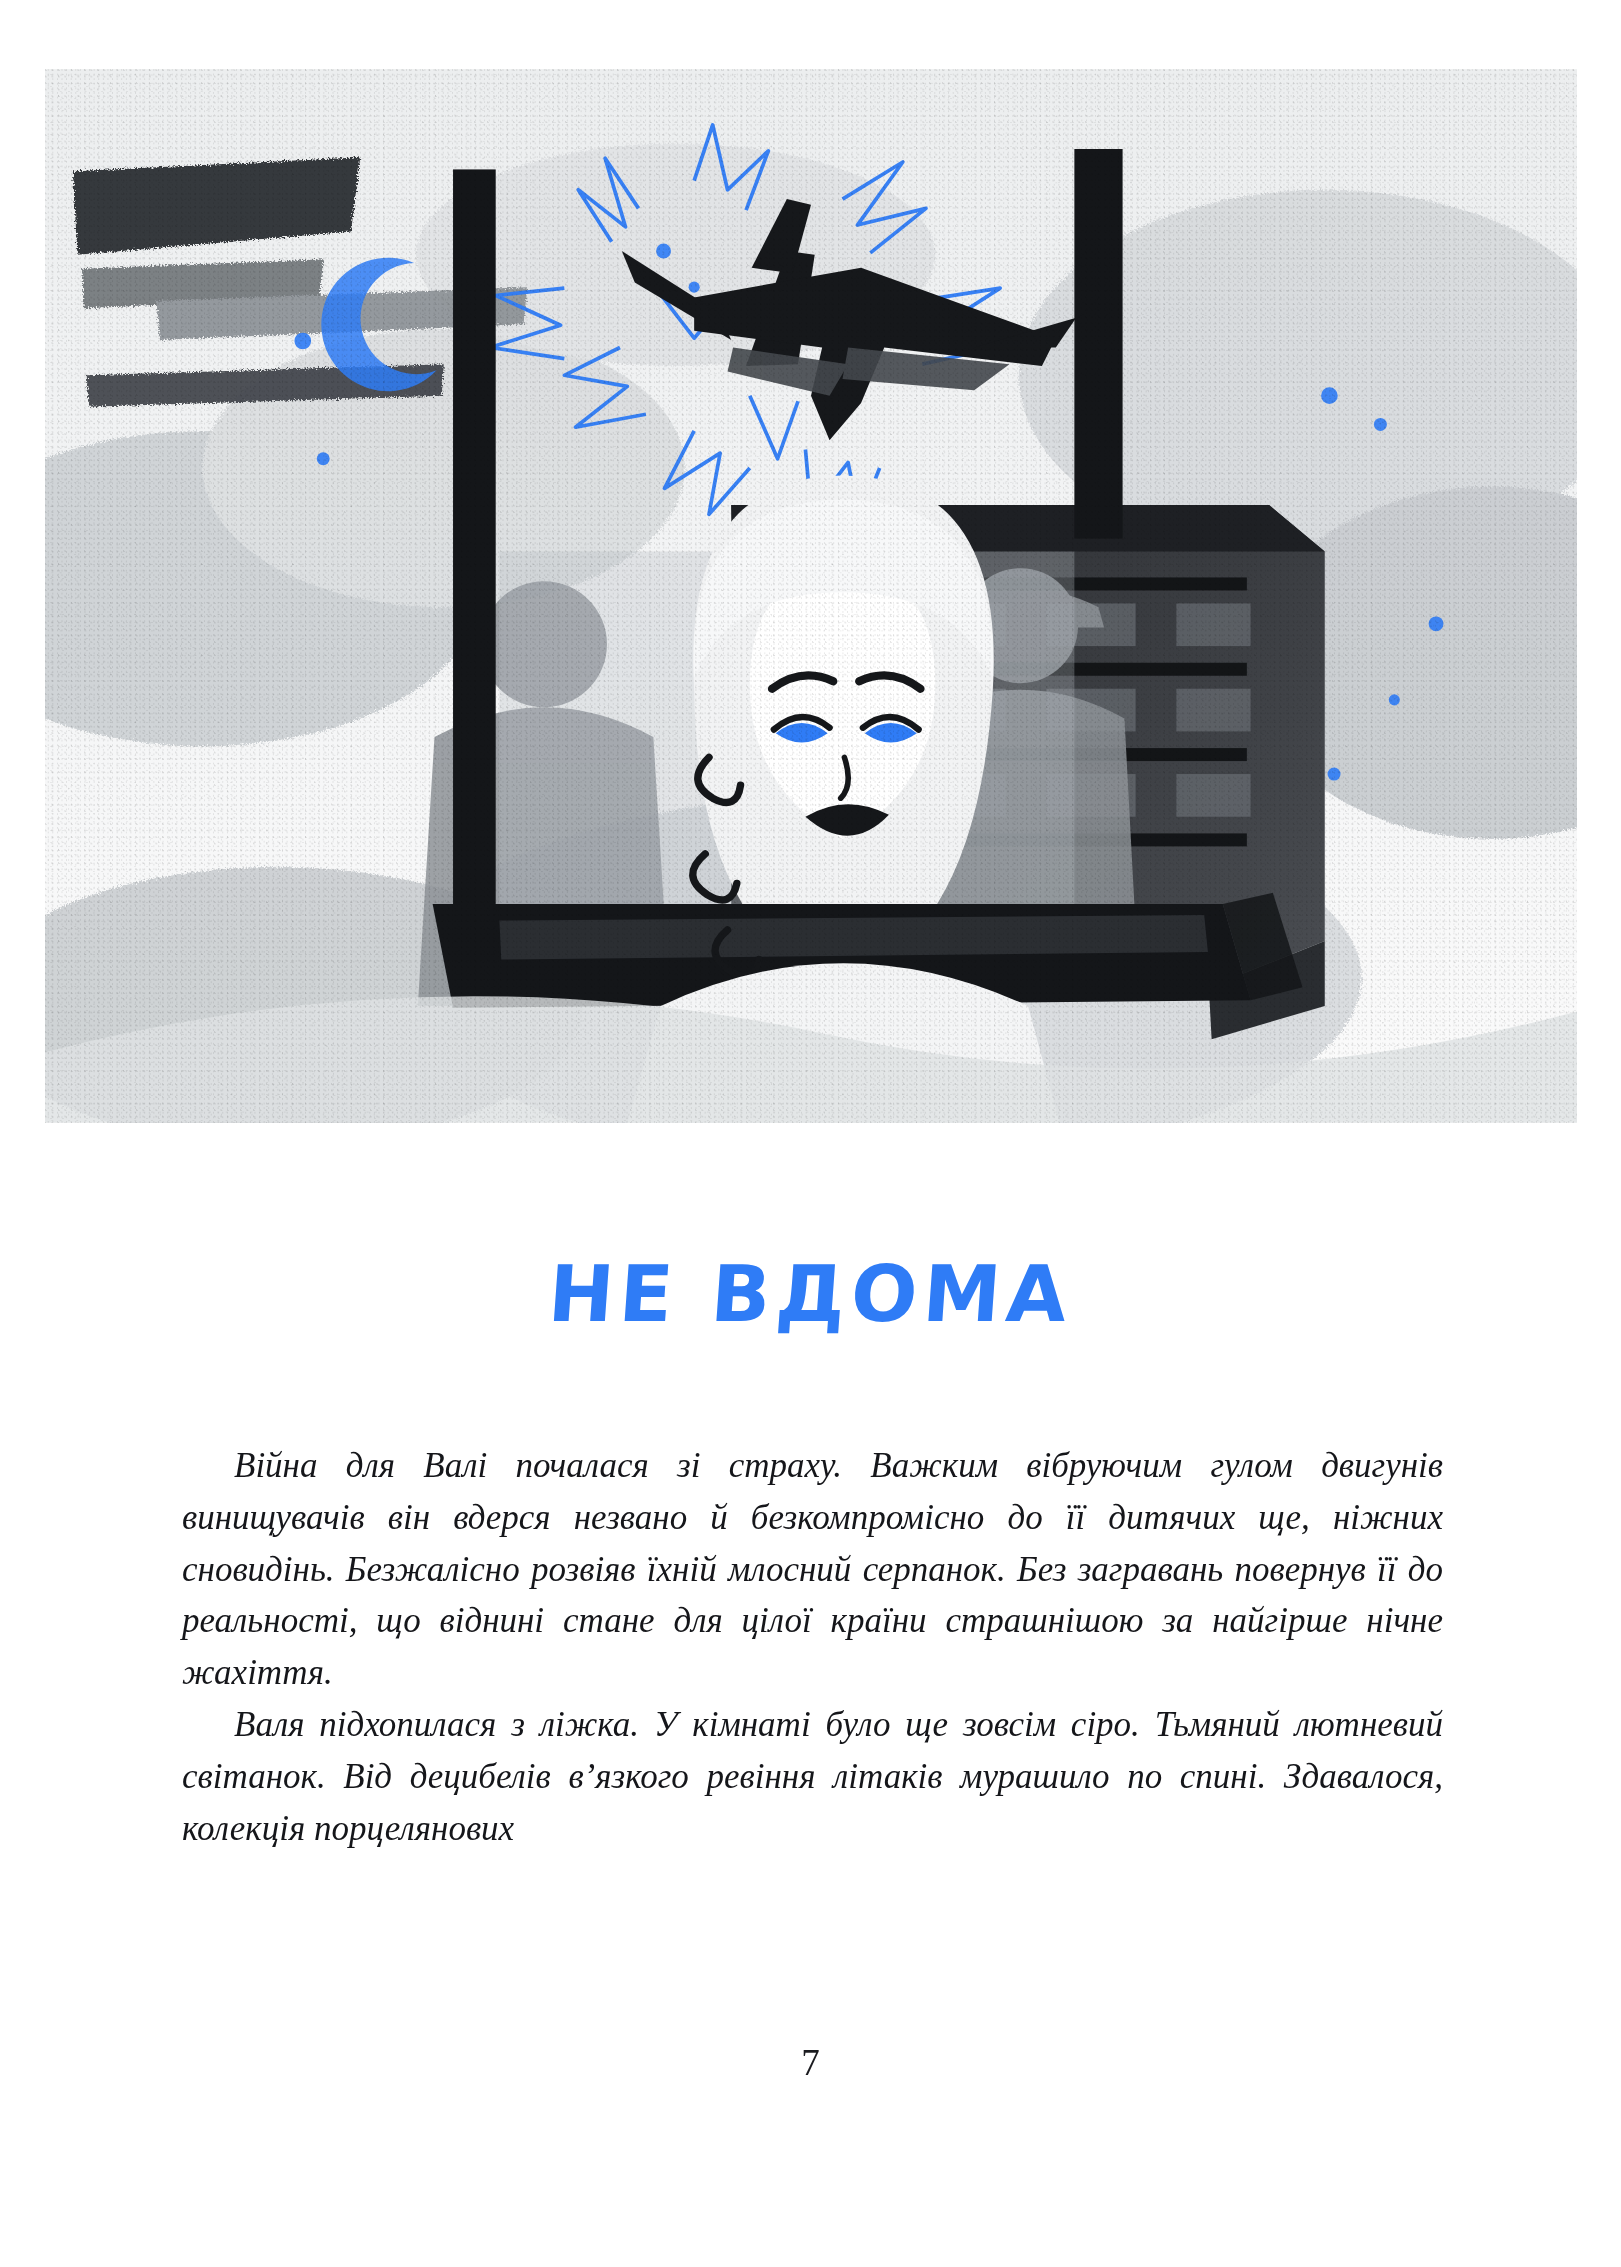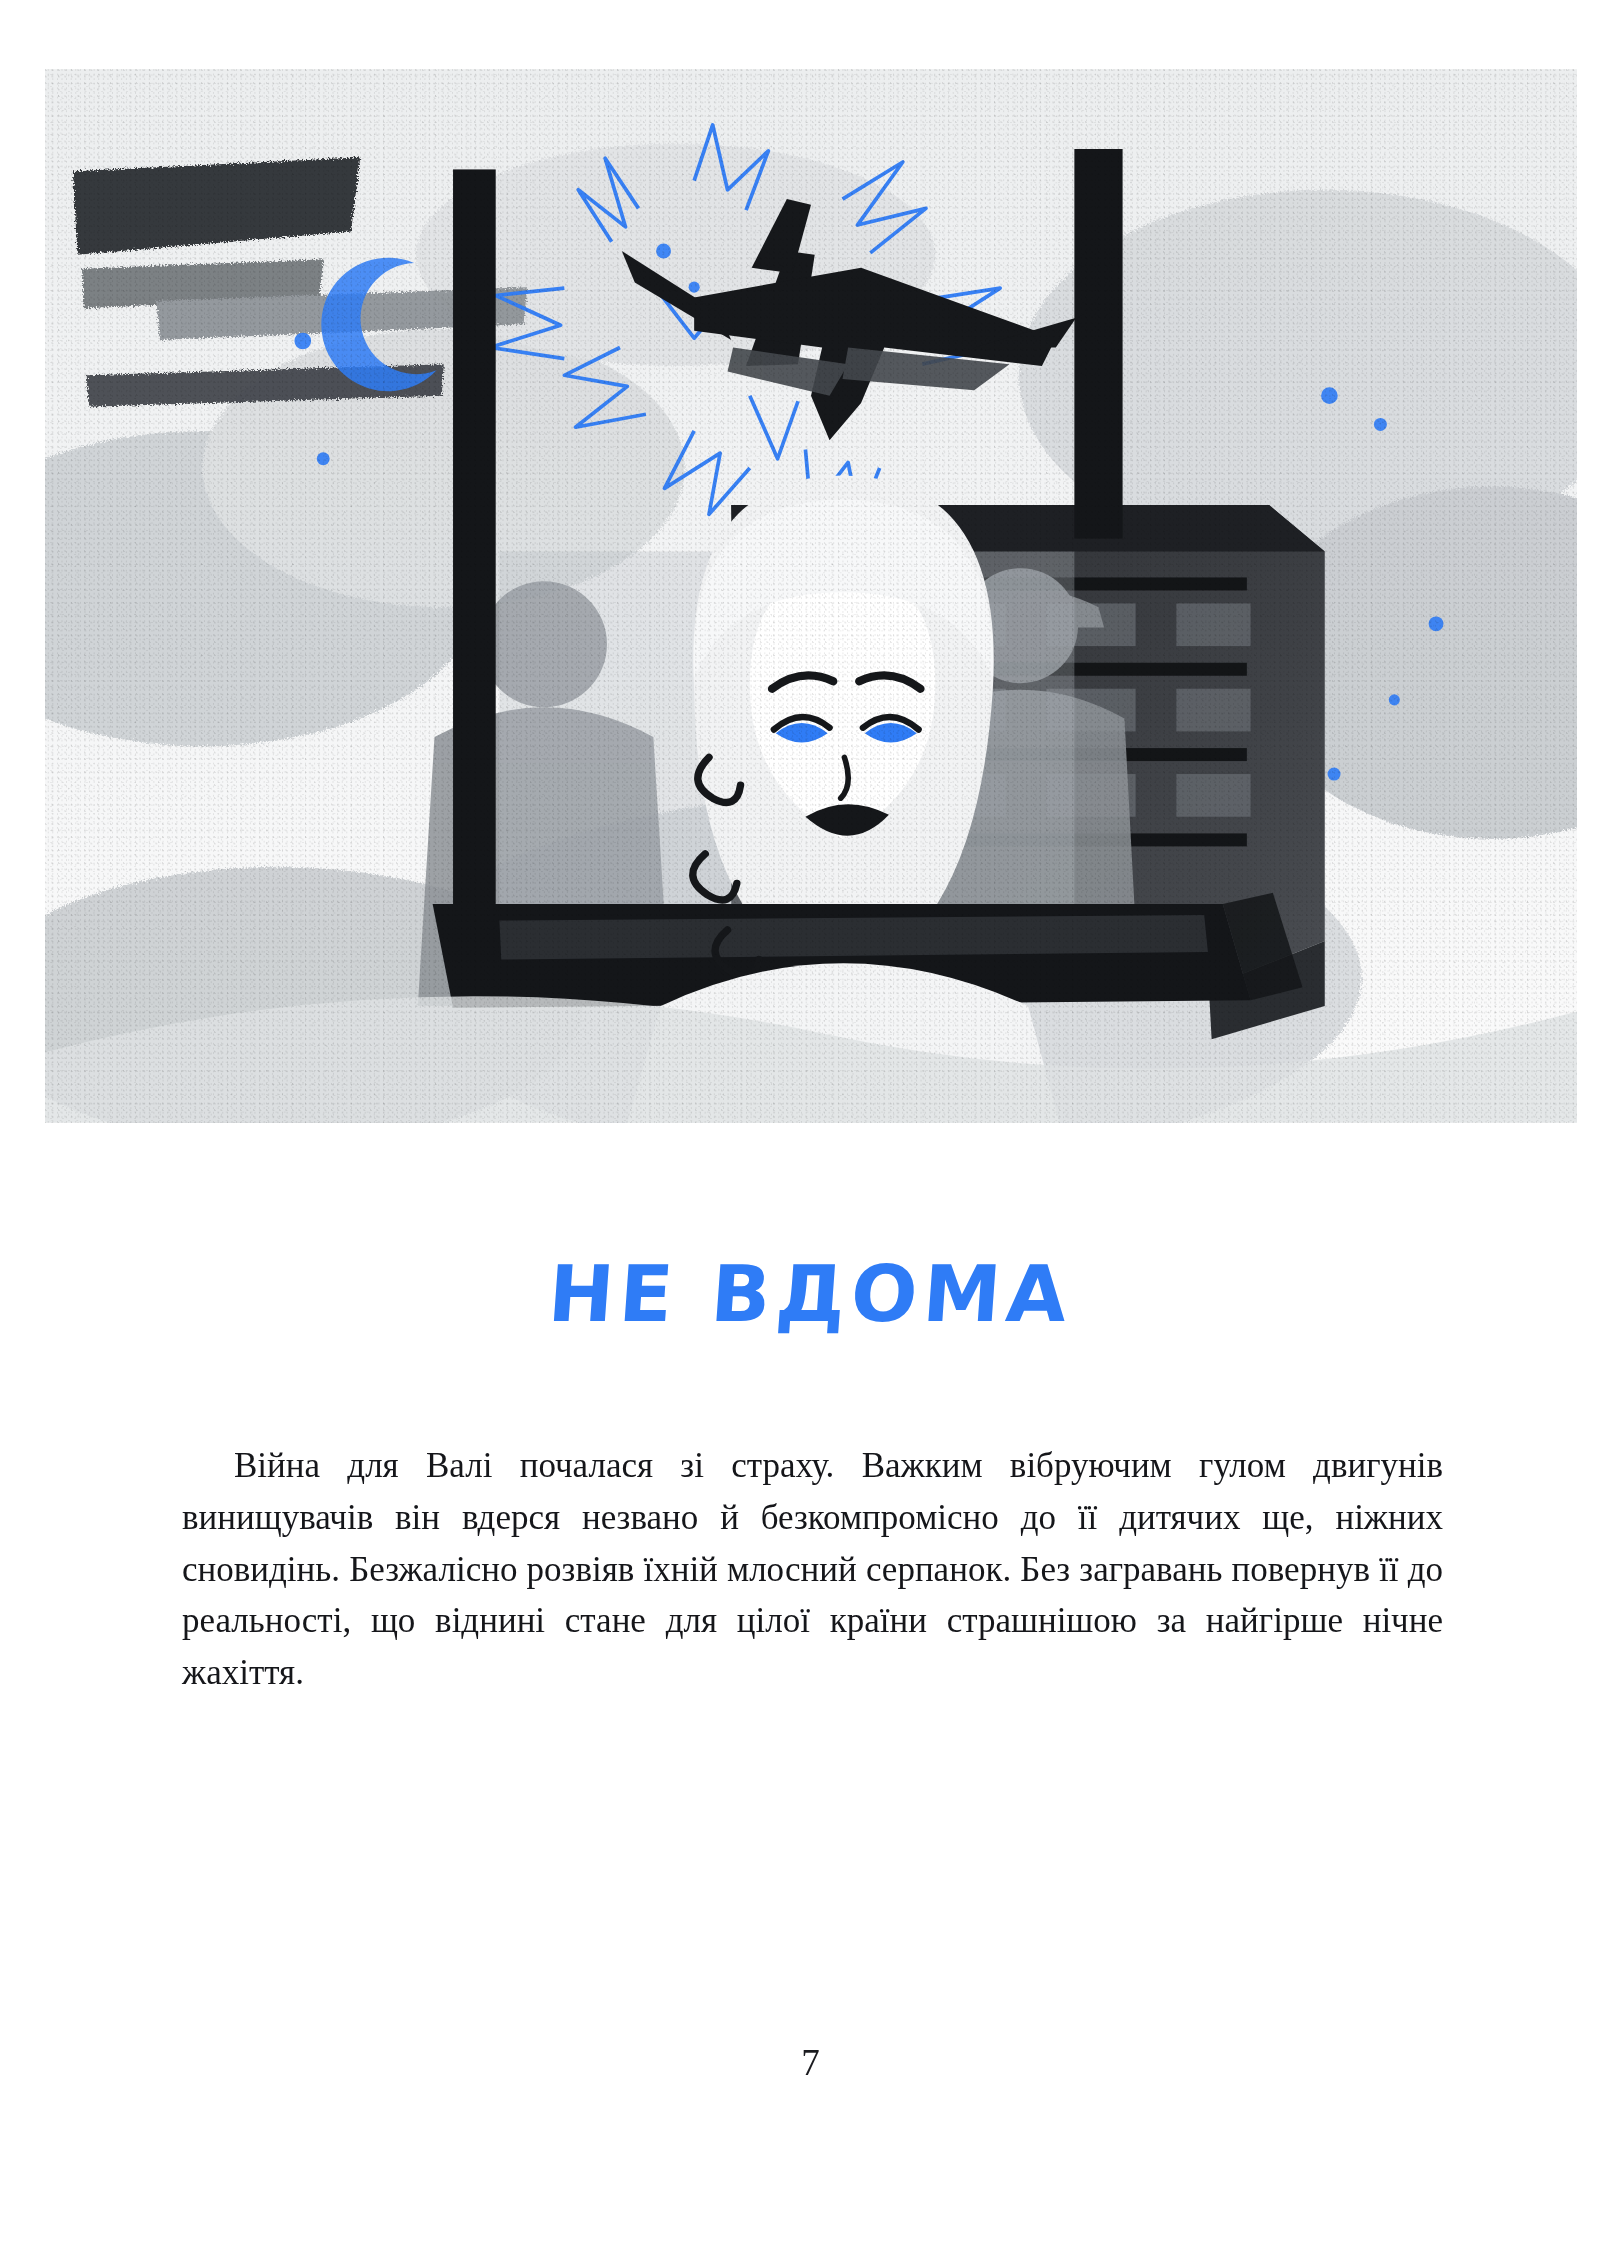--- a/index.html
+++ b/index.html
@@ -62,20 +62,21 @@
     transform: skewX(-4deg);
   }
 
   
   .body-text {
     position: absolute;
     left: 182px;
     top: 1440px;
     width: 1261px;
     font-family: "Liberation Serif", serif;
+    font-style: italic;
     font-size: 35px;
     line-height: 1.48;
     color: #15161a;
     text-align: justify;
   }
   .body-text p { margin: 0; text-indent: 52px; }
 
   
   .folio {
     position: absolute;
@@ -257,18 +258,19 @@
       </svg>
 
       <div class="grain"></div>
     </div>
   </div>
 
   <h1 class="title">НЕ ВДОМА</h1>
 
   <div class="body-text">
     <p>Війна для Валі почалася зі страху. Важким вібруючим гулом двигунів винищувачів він вдерся незвано й безкомпромісно до її дитячих ще, ніжних сновидінь. Безжалісно розвіяв їхній млосний серпанок. Без загравань повернув її до реальності, що віднині стане для цілої країни страшнішою за найгірше нічне жахіття.</p>
+    <p>Валя підхопилася з ліжка. У кімнаті було ще зовсім сіро. Тьмяний лютневий світанок. Від децибелів в’язкого ревіння літаків мурашило по спині. Здавалося, колекція порцелянових</p>
   </div>
 
   <div class="folio">7</div>
 
 </div>
 
 
 </body></html>

